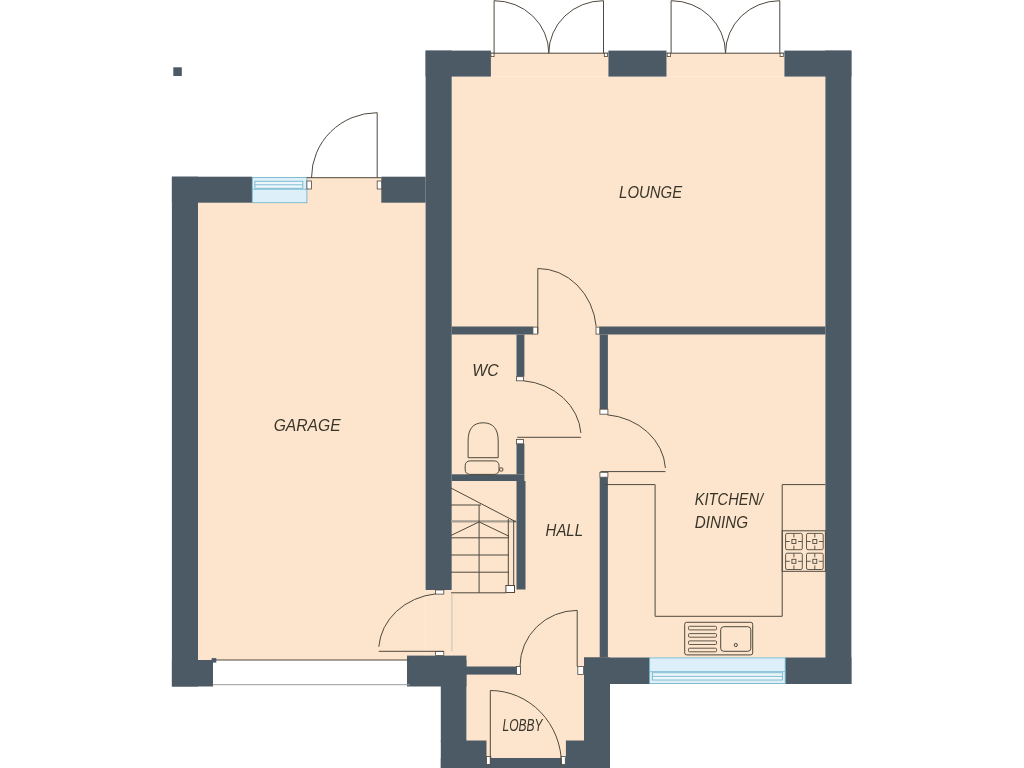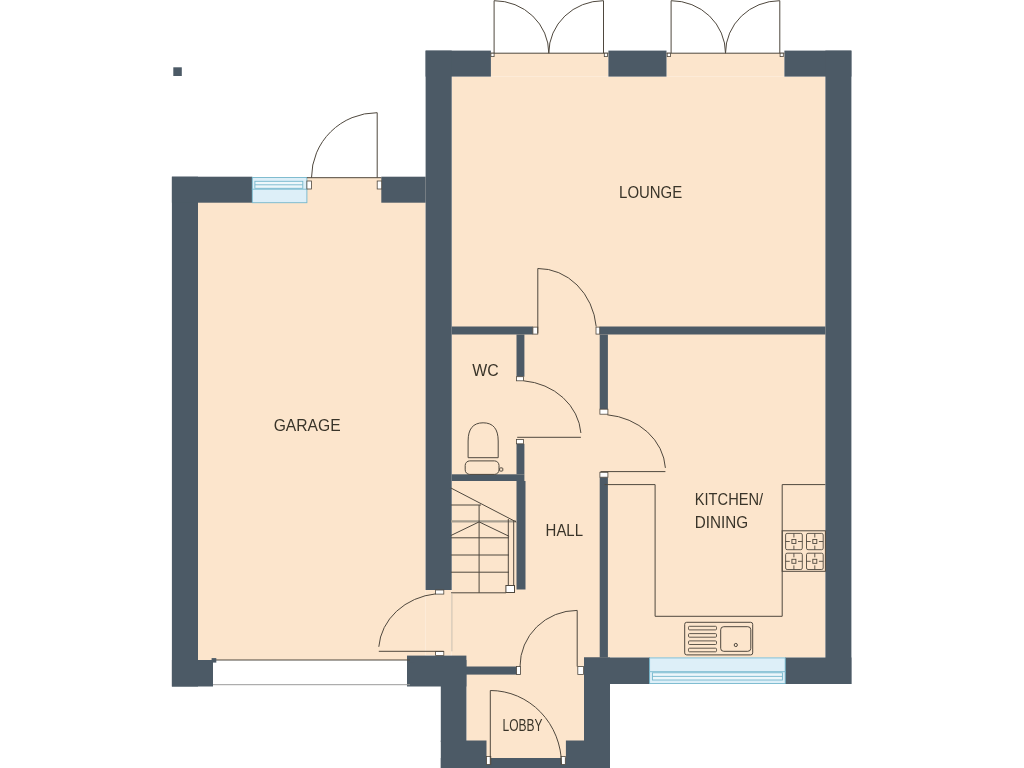--- a/index.html
+++ b/index.html
@@ -1,16 +1,16 @@
 <!DOCTYPE html>
 <html><head>
 <meta charset="utf-8">
 <style>
   html,body{margin:0;padding:0;background:#ffffff;}
-  #plan{position:relative;width:1024px;height:768px;background:#ffffff;overflow:hidden;}
+  #plan{position:relative;width:1024px;height:768px;background:#ffffff;overflow:hidden;font-style:italic;}
   svg{position:absolute;left:0;top:0;}
   text{font-family:"Liberation Sans",sans-serif;fill:#393429;}
 </style>
 </head>
 <body>
 
 <div id="plan">
 <svg width="1024" height="768" viewBox="0 0 1024 768">
 
   <rect x="0" y="0" width="1024" height="768" fill="#ffffff"></rect>

